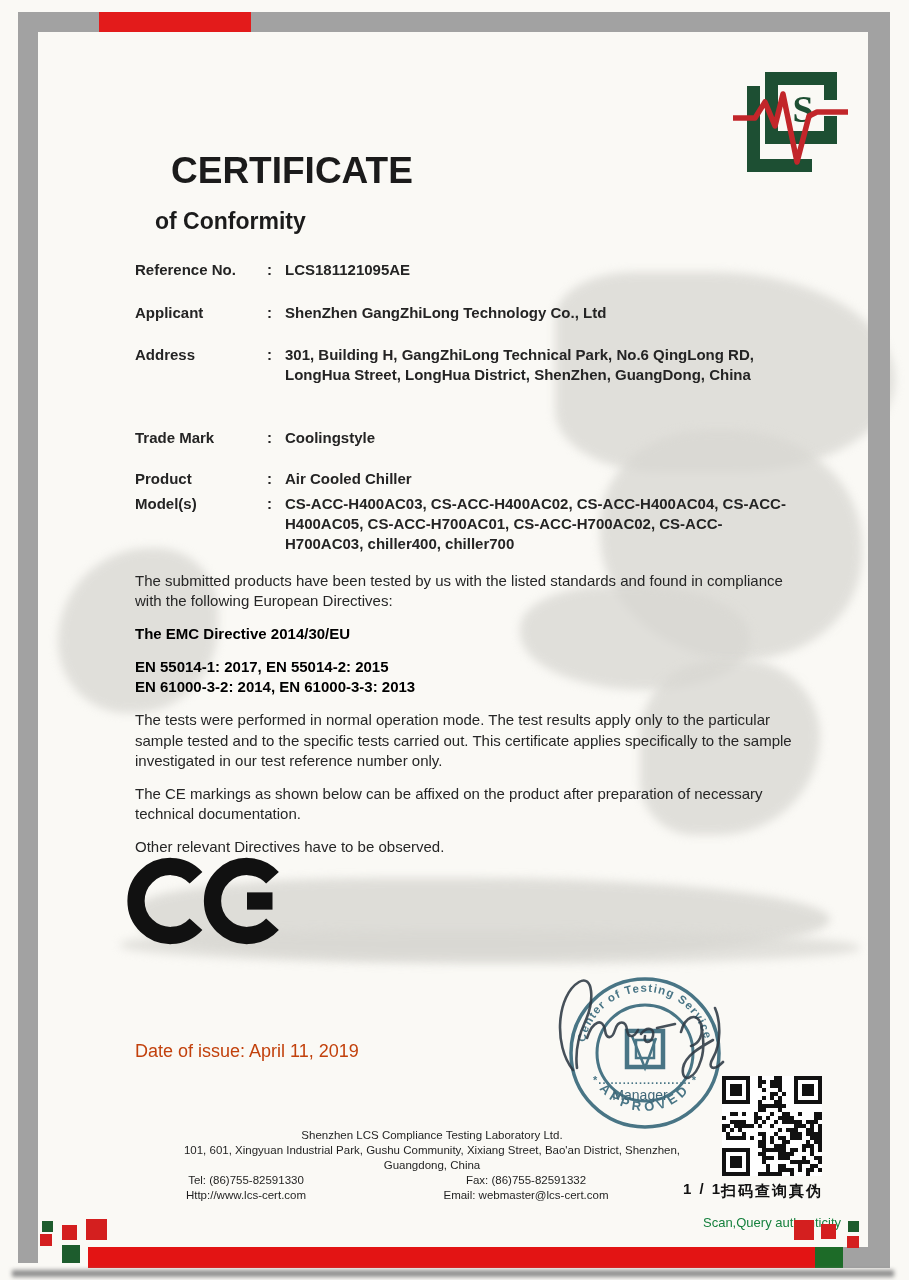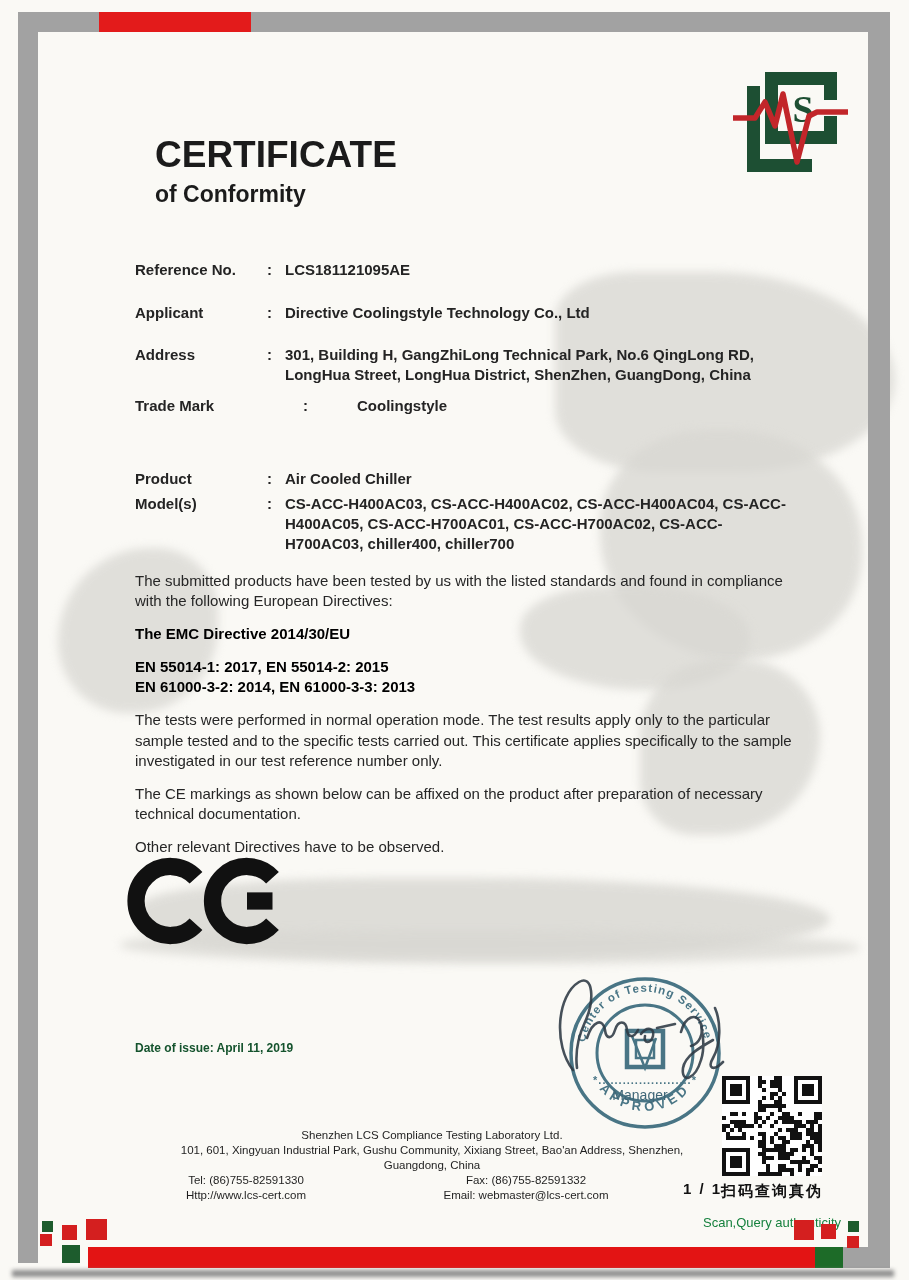--- a/index.html
+++ b/index.html
@@ -19,29 +19,29 @@
   .b-green-br{left:815px;top:1247px;width:28px;height:21px;background:#1d6b28;}
   .b-gray-br{left:843px;top:1247px;width:47px;height:21px;background:#a2a2a2;}
   .sq{z-index:3;}
   .sq.red{background:#d41f1f;} .sq.green{background:#1d5c2d;}
   .scan-shadow{left:12px;top:1270px;width:882px;height:7px;background:#8f8f8f;filter:blur(2px);z-index:3;}
   
   .wm{background:#d8d7d2;filter:blur(5px);opacity:.75;z-index:0;border-radius:45% 55% 50% 60%;}
   
   .z2{z-index:2;}
   .title-block{left:155px;top:134px;}
-  .title-block h1{margin:0;font-size:37px;letter-spacing:0;color:#1b1b1b;font-weight:bold;}
+  .title-block h1{margin:16px;font-size:37px;letter-spacing:0;color:#1b1b1b;font-weight:bold;}
   .title-block h2{margin:5px 0 0 0;font-size:23px;color:#1b1b1b;font-weight:bold;}
   .field-row{left:135px;width:660px;display:grid;grid-template-columns:132px 18px 1fr;
     font-size:15px;font-weight:bold;color:#242424;line-height:1.32;}
   .field-row .val{max-width:505px;}
   .paras{left:135px;top:571px;width:675px;font-size:15px;color:#262626;line-height:1.34;}
   .paras p{margin:0 0 13px 0;}
   .bold{font-weight:bold;color:#000000;}
-  .date-line{left:135px;top:1041px;font-size:12px;font-weight:bold;color:#14532d;}
+  .date-line{left:135px;top:1041px;font-size:18px;font-weight:normal;color:#c2410c;}
   
   .stamp{left:556px;top:974px;width:178px;height:162px;z-index:2;}
   .sig{left:535px;top:958px;width:240px;height:140px;z-index:3;}
   
   .qr-wrap{left:693px;top:1076px;width:158px;text-align:center;z-index:2;}
   .qr-wrap svg{display:block;margin:0 auto;background:#fff;}
   .qr-zh{font-size:15px;font-weight:bold;margin-top:6px;letter-spacing:2px;color:#111;}
   .qr-en{font-size:13px;font-weight:normal;margin-top:14px;color:#15803d;}
   .page-ind{left:683px;top:1180px;font-size:15px;font-weight:bold;letter-spacing:2px;color:#111;}
   
@@ -100,28 +100,28 @@
   </div>
 
   <div class="abs z2 field-row" style="top:260px;">
     <span>Reference No.</span>
     <span>:</span>
     <span class="val">LCS181121095AE</span>
   </div>
   <div class="abs z2 field-row" style="top:303px;">
     <span>Applicant</span>
     <span>:</span>
-    <span class="val">Directive Coolingstyle Technology Co., Ltd</span>
+    <span class="val">ShenZhen GangZhiLong Technology Co., Ltd</span>
   </div>
   <div class="abs z2 field-row" style="top:345px;">
     <span>Address</span>
     <span>:</span>
     <span class="val">301, Building H, GangZhiLong Technical Park, No.6 QingLong RD, LongHua Street, LongHua District, ShenZhen, GuangDong, China</span>
   </div>
-  <div class="abs z2 field-row" style="top:396px;gap:36px;">
+  <div class="abs z2 field-row" style="top:428px;">
     <span>Trade Mark</span>
     <span>:</span>
     <span class="val">Coolingstyle</span>
   </div>
   <div class="abs z2 field-row" style="top:469px;">
     <span>Product</span>
     <span>:</span>
     <span class="val">Air Cooled Chiller</span>
   </div>
   <div class="abs z2 field-row" style="top:494px;">
@@ -203,21 +203,21 @@
         </g>
     </svg>
     <div class="qr-zh">扫码查询真伪</div>
     <div class="qr-en">Scan,Query authenticity</div>
   </div>
 
   <div class="abs page-ind z2">1 / 1</div>
 
   <div class="abs footer z2">
     <div>Shenzhen LCS Compliance Testing Laboratory Ltd.</div>
-    <div>101, 601, Xingyuan Industrial Park, Gushu Community, Xixiang Street, Bao'an Address, Shenzhen,</div>
+    <div>101, 601, Xingyuan Industrial Park, Gushu Community, Xixiang Street, Bao'an District, Shenzhen,</div>
     <div>Guangdong, China</div>
     <div class="row2">
       <span>Tel: (86)755-82591330</span>
       <span>Fax: (86)755-82591332</span>
     </div>
     <div class="row2">
       <span>Http://www.lcs-cert.com</span>
       <span>Email: webmaster@lcs-cert.com</span>
     </div>
   </div>

